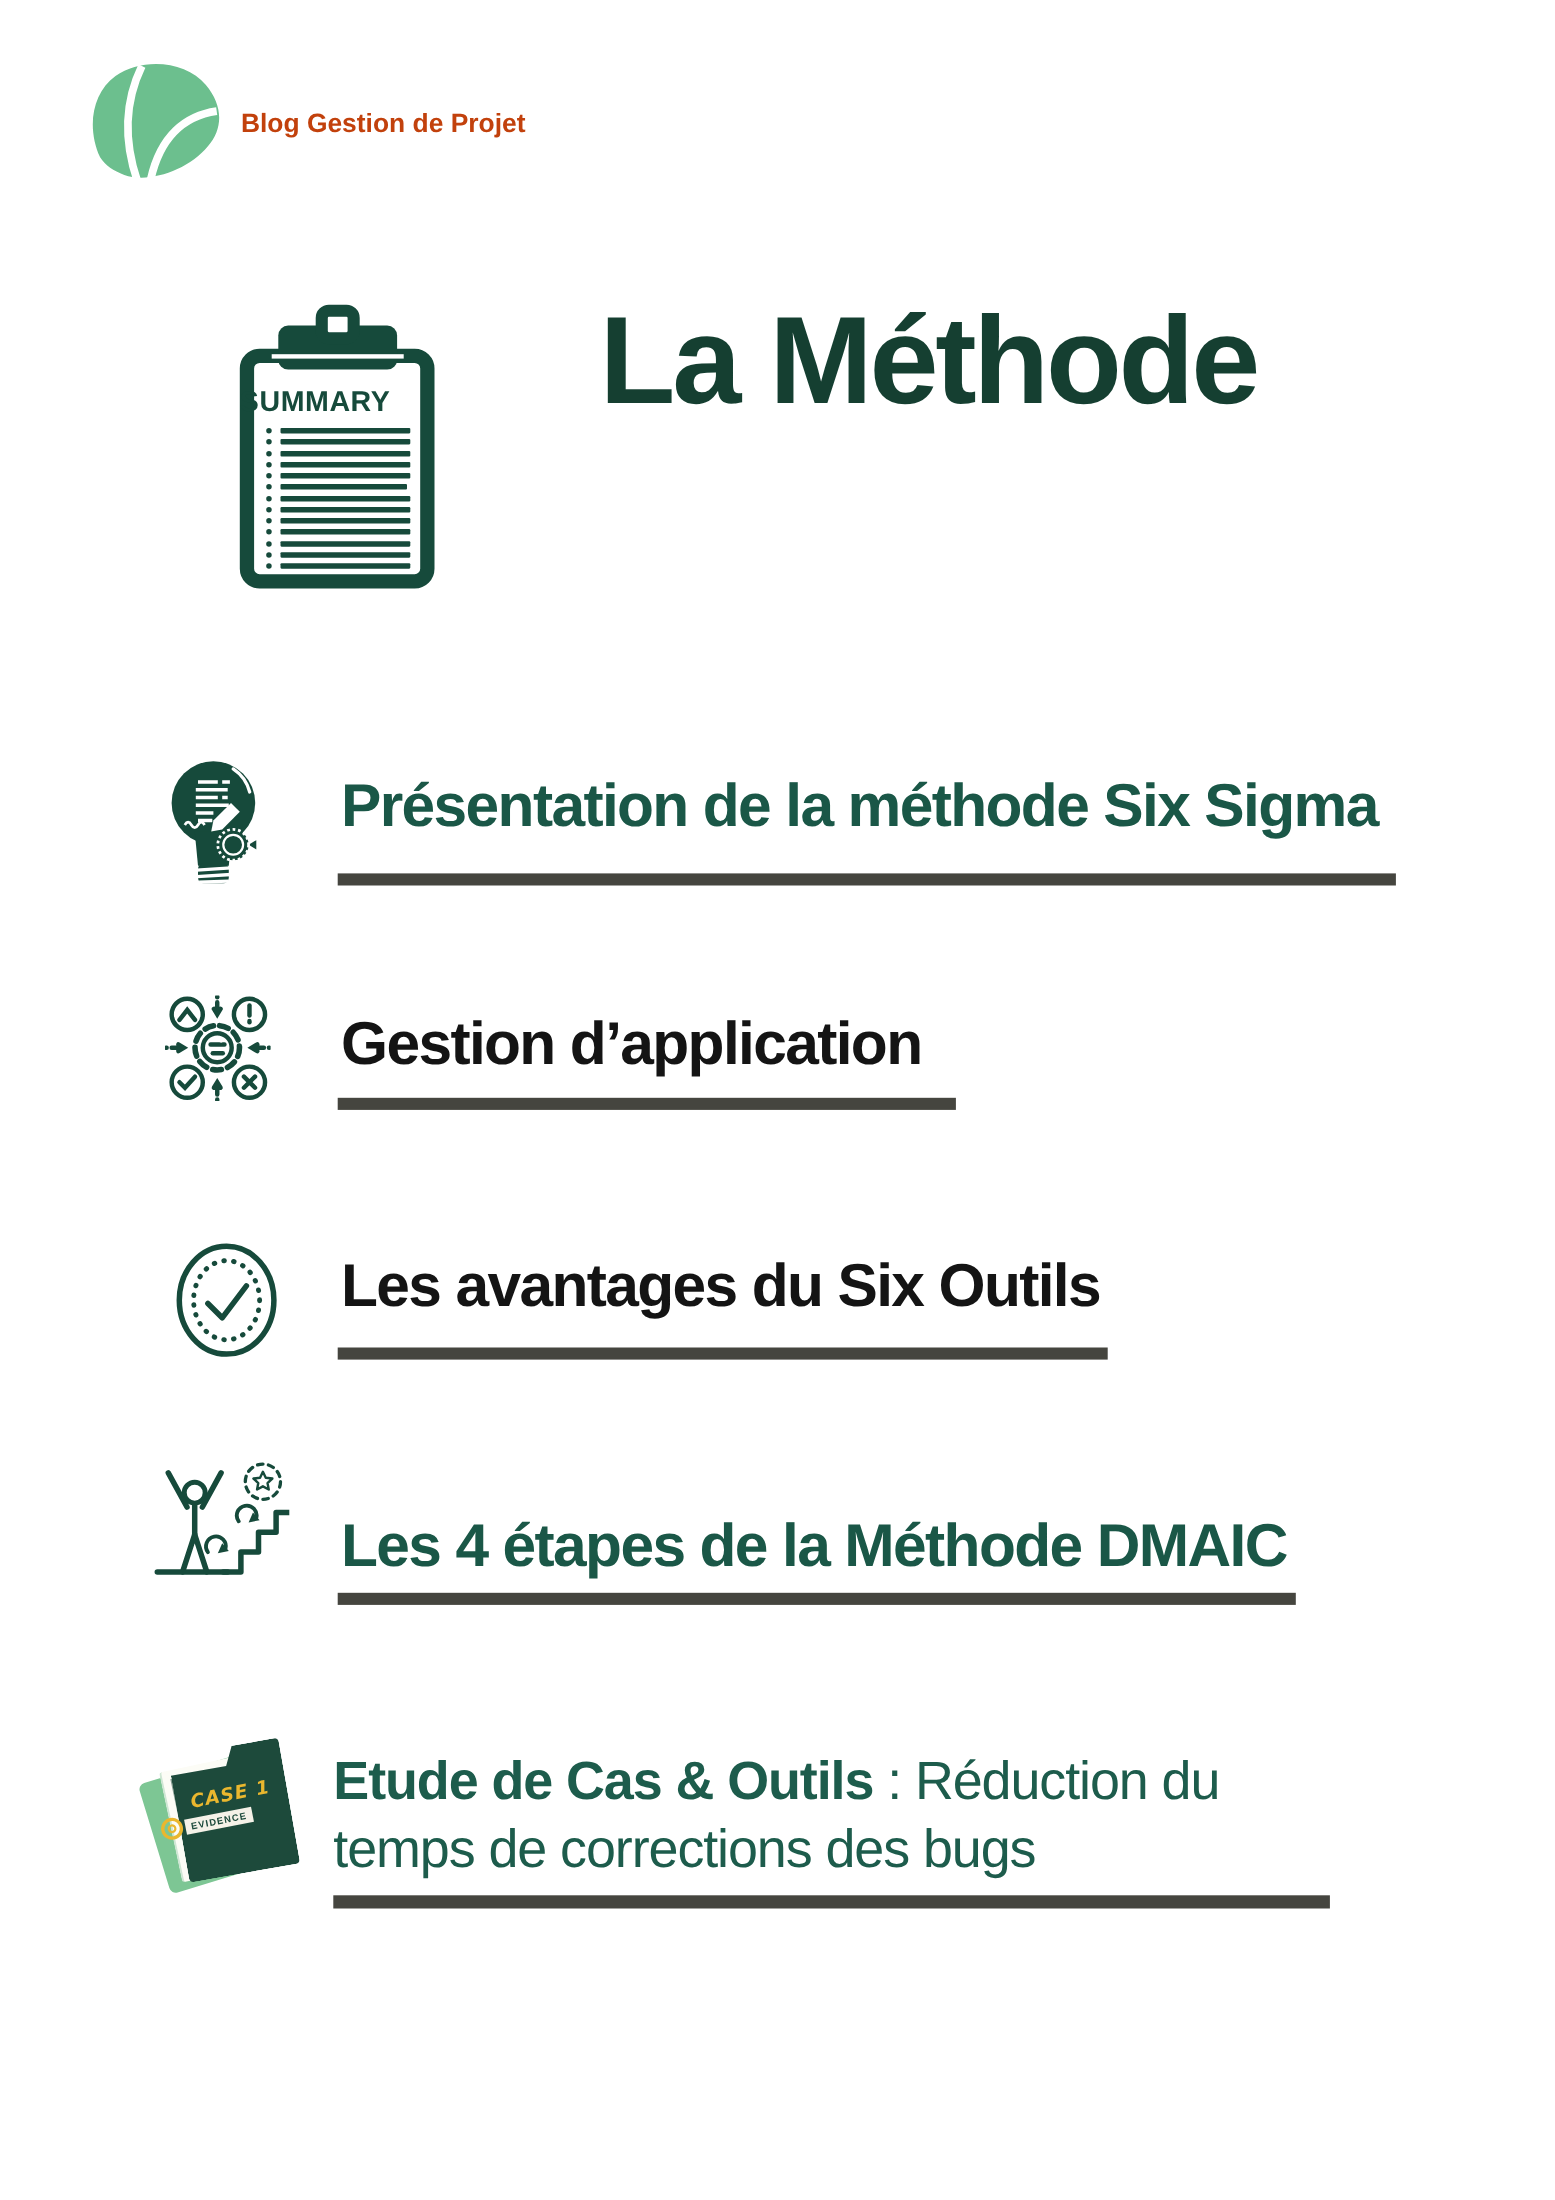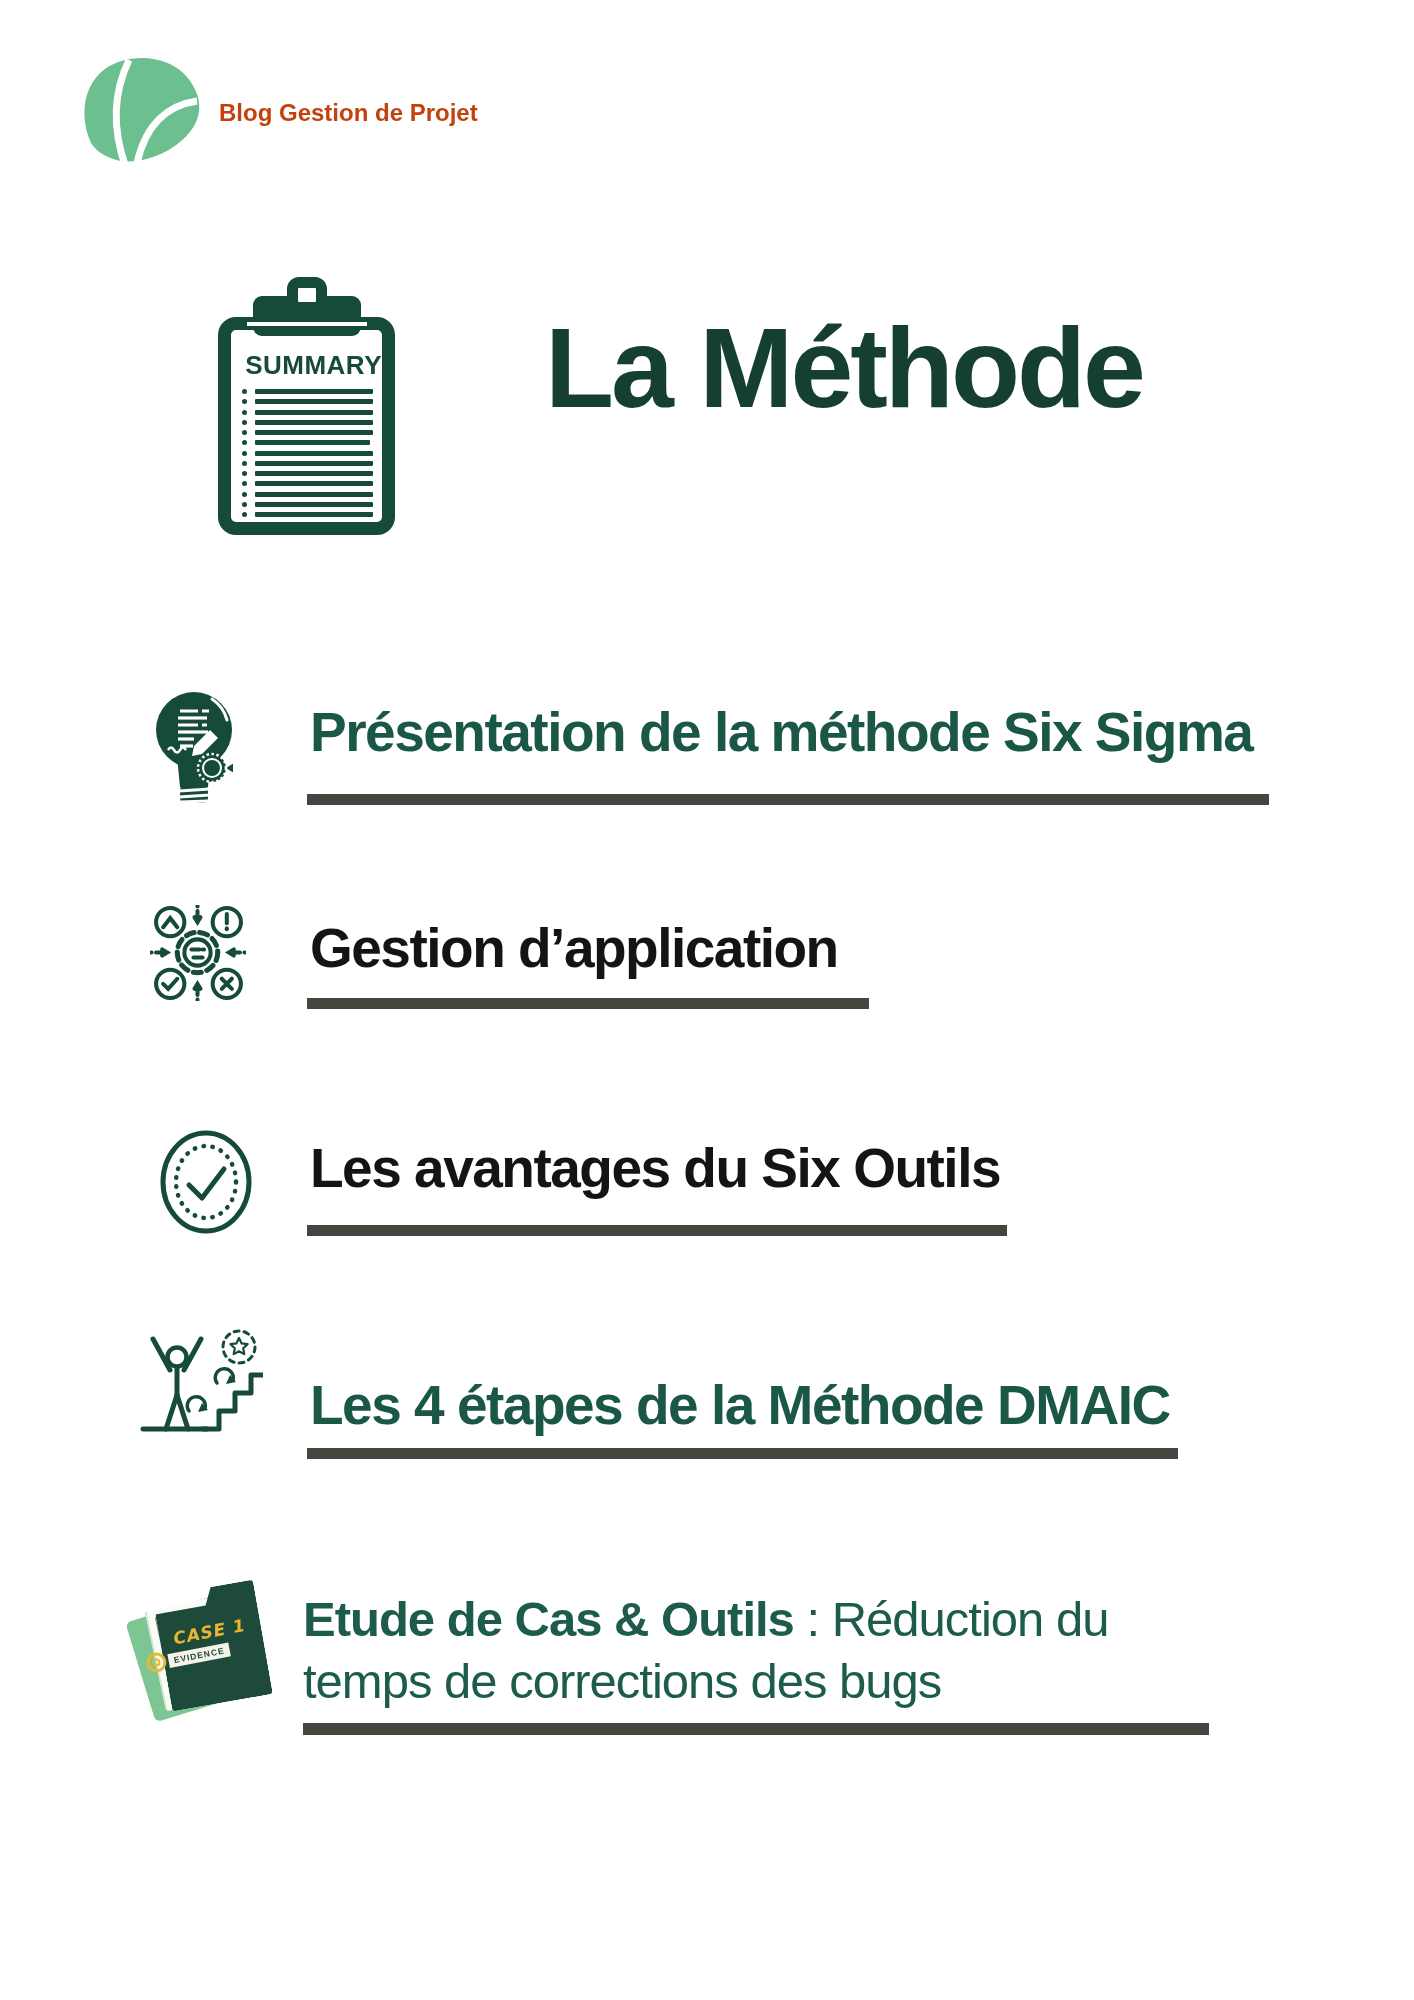--- a/index.html
+++ b/index.html
@@ -13,31 +13,31 @@
   .logo-text{margin-left:12px;font-size:24px;font-weight:700;color:#c2410c;letter-spacing:0;}
   
   .clipboard{position:absolute;left:218px;top:277px;width:177px;height:258px;}
   .cb-board{position:absolute;left:0;top:40px;width:177px;height:218px;box-sizing:border-box;
     border:13px solid #164a3b;border-radius:18px;background:#fff;}
   .cb-ring{position:absolute;left:50%;top:0;transform:translateX(-50%);width:40px;height:36px;
     box-sizing:border-box;border:11px solid #164a3b;border-radius:12px;background:#fff;}
   .cb-bar{position:absolute;left:50%;top:19px;transform:translateX(-50%);width:108px;height:40px;
     background:#164a3b;border-radius:9px;}
   .cb-bar::after{content:"";position:absolute;left:-6px;right:-6px;bottom:10px;height:4px;background:#fff;}
-  .cb-label{position:absolute;left:0;right:13px;top:73px;text-align:right;
+  .cb-label{position:absolute;left:0;right:13px;top:73px;text-align:left;
     font-size:26px;font-weight:700;color:#164a3b;letter-spacing:.5px;
-    font-stretch:condensed;margin-left:10px;}
+    font-stretch:condensed;}
   .cb-lines{position:absolute;left:24px;right:22px;top:112px;bottom:18px;
     display:flex;flex-direction:column;justify-content:space-between;}
   .cb-row{display:flex;align-items:center;height:5px;}
   .cb-dot{width:5px;height:5px;border-radius:50%;background:#164a3b;flex:0 0 auto;}
   .cb-line{height:5px;background:#164a3b;margin-left:8px;border-radius:1px;}
   
   .title{position:absolute;left:545px;top:268px;font-size:113px;font-weight:700;
-    color:#153f31;line-height:1.05;letter-spacing:-3px;white-space:nowrap;margin-top:41px;}
+    color:#153f31;line-height:1.05;letter-spacing:-3px;white-space:nowrap;}
   
   .toc-label{position:absolute;left:310px;font-size:55px;font-weight:700;
     letter-spacing:-1.5px;white-space:nowrap;text-align:right;}
   .green{color:#1a5747;}
   .black{color:#141414;}
   .underline{position:absolute;height:11px;background:#45453f;}
   .icon-box{position:absolute;}
   
   .item5-text{position:absolute;left:303px;top:1588px;width:940px;
     font-family:Liberation Sans, sans-serif;font-size:49px;line-height:1.27;

